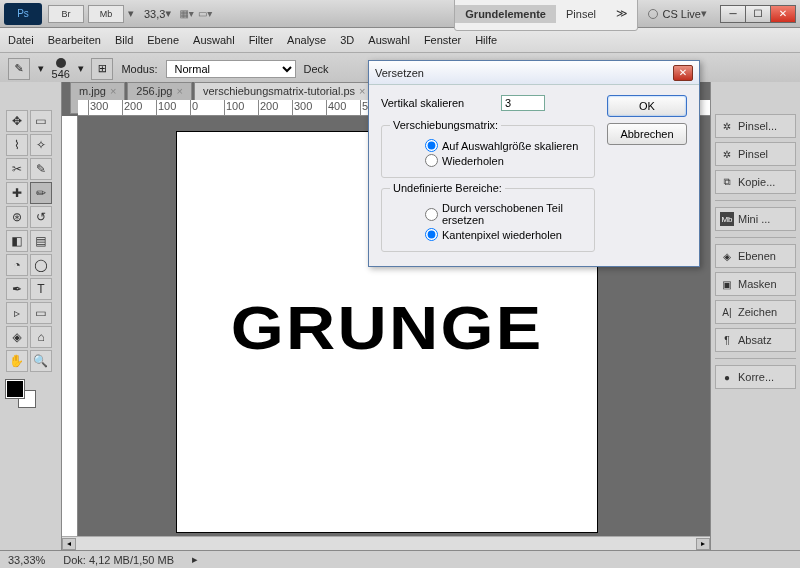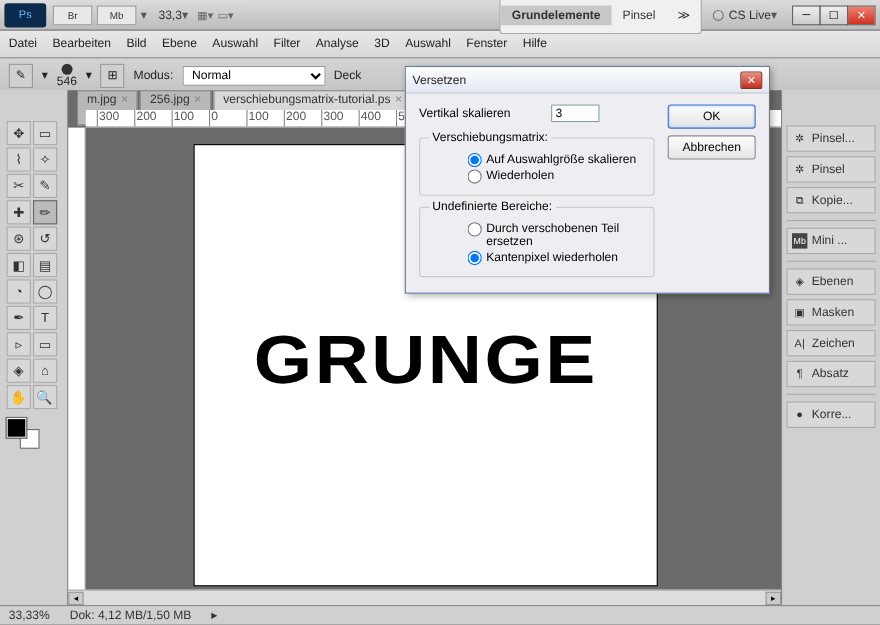--- a/index.html
+++ b/index.html
@@ -70,21 +70,21 @@
 .dialog .dtitle { height: 24px; background: linear-gradient(#fdfdfe,#e2e8f4); display: flex; align-items: center; padding: 0 6px; font-size: 11px; color: #222; border-bottom: 1px solid #bcc; }
 .dialog .dtitle .dclose { margin-left: auto; width: 20px; height: 16px; background: linear-gradient(#e89080,#c03020); color: #fff; border: 1px solid #803020; display: flex; align-items: center; justify-content: center; font-size: 10px; border-radius: 2px; }
 .dialog .dbody { padding: 10px 12px 14px; display: flex; gap: 12px; }
 .dialog .fields { flex: 1; }
 .dialog .row { display: flex; align-items: center; margin-bottom: 8px; }
 .dialog .row label { width: 120px; font-size: 11px; }
 .dialog .row input[type=text] { width: 44px; border: 1px solid #7a9; padding: 1px 3px; font-size: 11px; text-align: left; }
 .dialog .row input.focus { border: 1px solid #3a72c8; box-shadow: 0 0 2px #6af; background: #e8f0ff; }
 .dialog fieldset { border: 1px solid #ccc; border-radius: 3px; padding: 6px 8px 8px; margin-top: 4px; }
 .dialog fieldset legend { font-size: 11px; padding: 0 3px; }
-.dialog .radio { display: flex; align-items: flex-start; gap: 4px; margin: 2px 0; font-size: 11px; padding-left: 35px; }
+.dialog .radio { display: flex; align-items: center; gap: 4px; margin: 2px 0; font-size: 11px; padding-left: 35px; }
 .dialog .btns button { width: 80px; height: 22px; margin-bottom: 6px; background: linear-gradient(#fdfdfd,#e4e4e4); border: 1px solid #8a8a8a; border-radius: 3px; font-size: 11px; display: block; }
 .dialog .btns button.default { border: 1px solid #3a72c8; box-shadow: 0 0 2px #6af inset; }
 </style>
 </head>
 <body>
 
 <div class="titlebar">
   <div class="ps-logo">Ps</div>
   <div class="mini-btn">Br</div>
   <div class="mini-btn">Mb</div>

